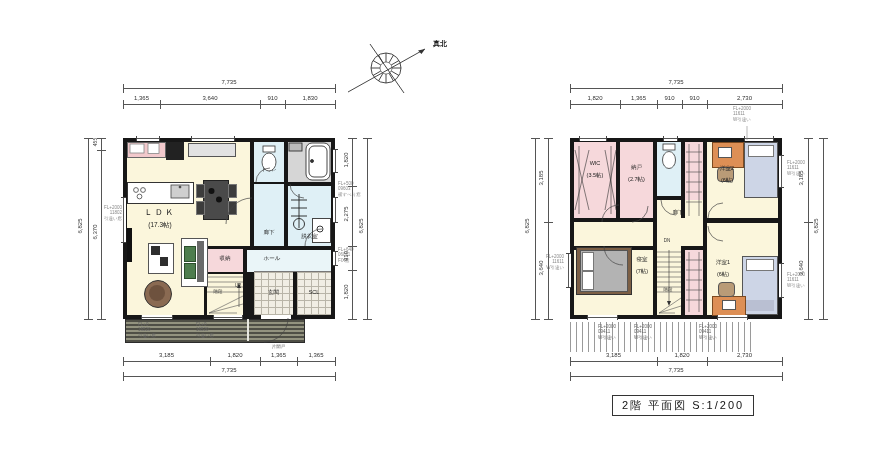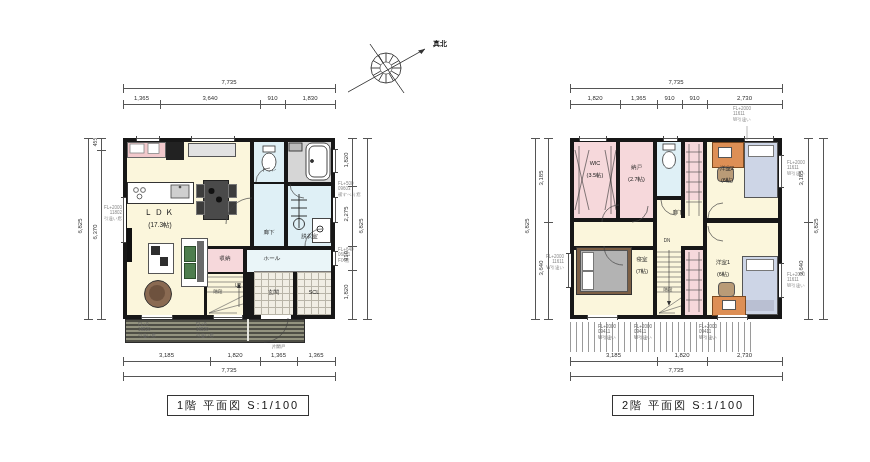--- a/index.html
+++ b/index.html
@@ -184,21 +184,20 @@
   <div class="tickh" style="left:348px;top:319px;"></div>
   <div class="vlab" style="left:326px;top:157px;">1,820</div>
   <div class="vlab" style="left:326px;top:211px;">2,275</div>
   <div class="vlab" style="left:326px;top:253px;">910</div>
   <div class="vlab" style="left:326px;top:289px;">1,820</div>
   <div class="dlinev" style="left:367px;top:138px;height:181px;"></div>
   <div class="tickh" style="left:363px;top:138px;"></div>
   <div class="tickh" style="left:363px;top:319px;"></div>
   <div class="vlab" style="left:341px;top:223px;">6,825</div>
 
-  <div class="cap" style="left:167px;top:395px;">1階 平面図 S:1/100</div>
 
   <div class="abs" style="left:570px;top:138px;width:212px;height:181px;background:#171717;"></div>
 
   <div class="room fpink" style="left:574px;top:142px;width:42px;height:76px;"></div>
   <div class="room fpink" style="left:620px;top:142px;width:33px;height:76px;"></div>
   <div class="room fblue" style="left:657px;top:142px;width:24px;height:54px;"></div>
   <div class="room fpink" style="left:685px;top:142px;width:18px;height:76px;"></div>
   <div class="room fcream" style="left:707px;top:142px;width:71px;height:76px;"></div>
   <div class="room fcream" style="left:657px;top:200px;width:46px;height:46px;"></div>
   <div class="room fcream" style="left:574px;top:222px;width:79px;height:24px;"></div>
@@ -331,21 +330,21 @@
   <div class="tickh" style="left:804px;top:138px;"></div>
   <div class="tickh" style="left:804px;top:222px;"></div>
   <div class="tickh" style="left:804px;top:319px;"></div>
   <div class="vlab" style="left:781px;top:175px;">3,185</div>
   <div class="vlab" style="left:781px;top:265px;">3,640</div>
   <div class="dlinev" style="left:823px;top:138px;height:181px;"></div>
   <div class="tickh" style="left:819px;top:138px;"></div>
   <div class="tickh" style="left:819px;top:319px;"></div>
   <div class="vlab" style="left:796px;top:223px;">6,825</div>
 
-  <div class="cap" style="left:612px;top:395px;">2階 平面図 S:1/100</div>
+  <div class="cap" style="left:612px;top:395px;">2階 平面図 S:1/200</div>
 
   <div class="lbl" style="left:428px;top:40px;width:24px;font-size:7px;font-weight:bold;">真北</div>
 
   <svg width="870" height="462" viewBox="0 0 870 462">
 
     <g stroke="#333" fill="none" stroke-width="0.9">
       <line x1="348" y1="92" x2="425" y2="49"></line>
       <polygon points="425,49 418,50.5 421.5,54" fill="#333" stroke="none"></polygon>
       <line x1="370" y1="44" x2="404" y2="93"></line>
       <circle cx="386" cy="68" r="15"></circle>

